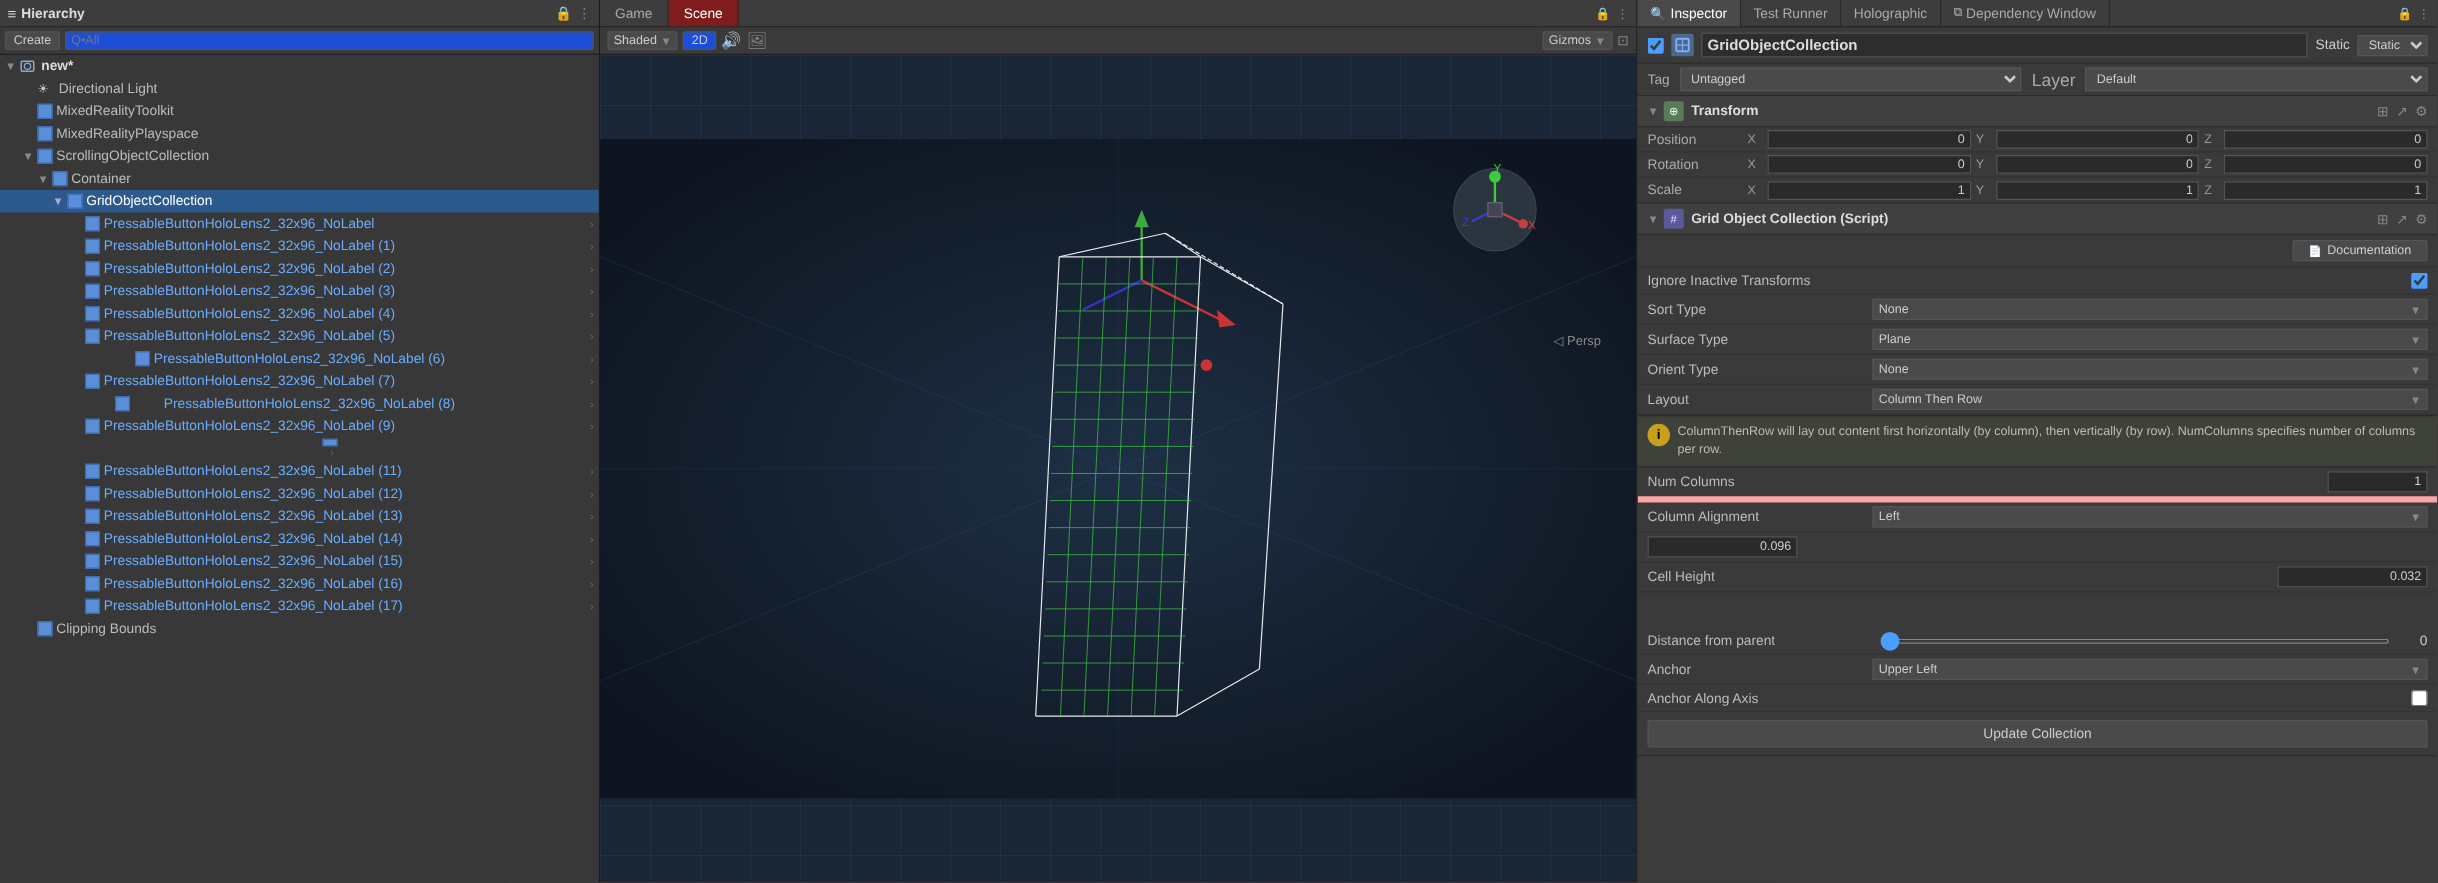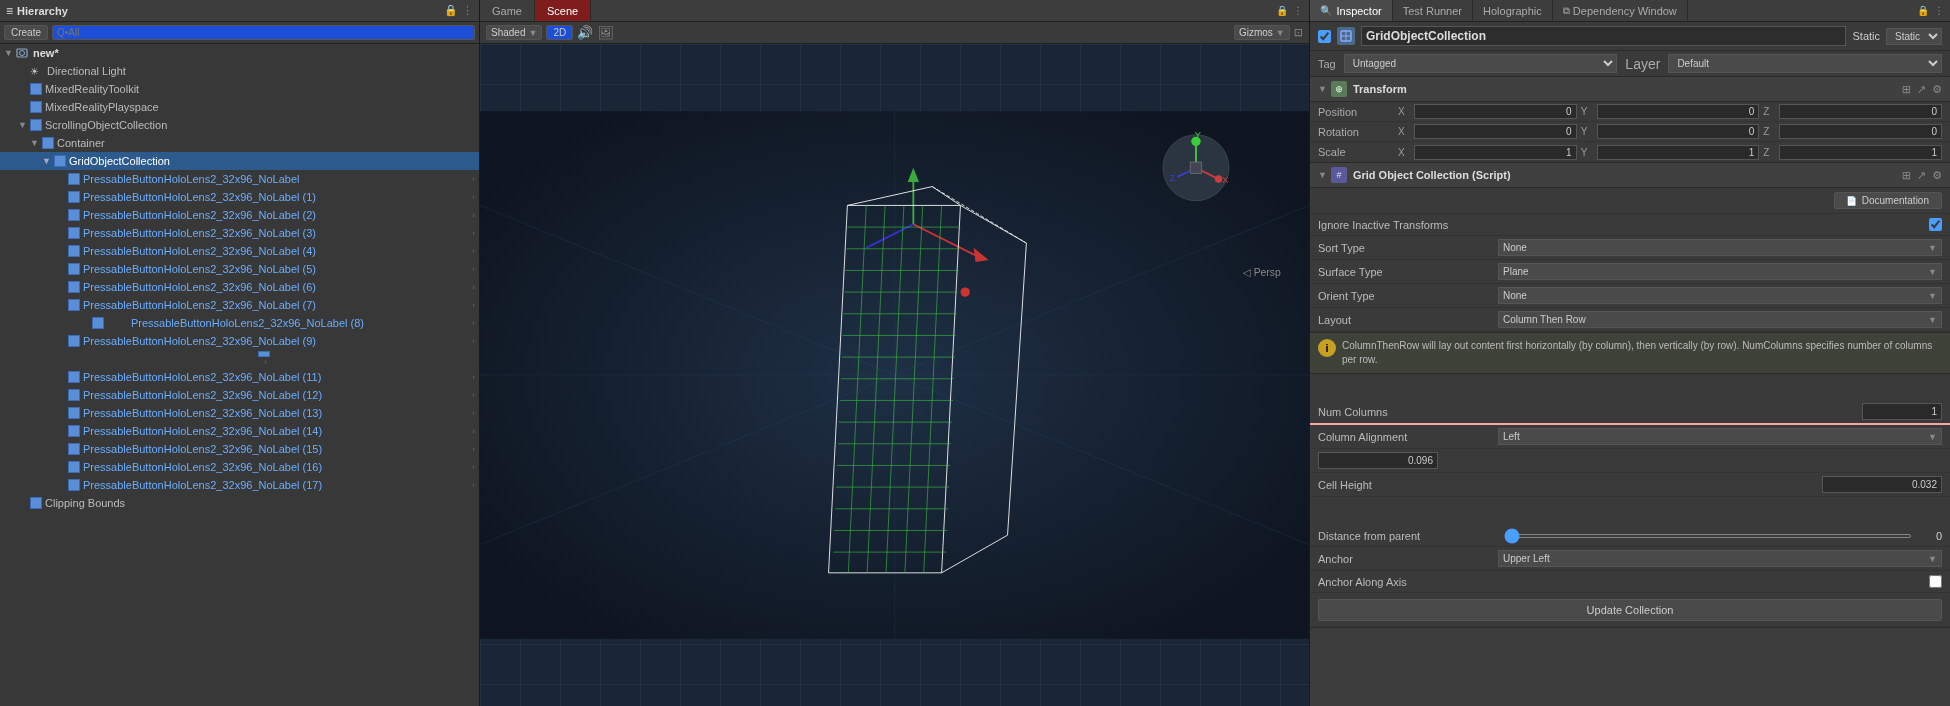--- a/index.html
+++ b/index.html
@@ -124,21 +124,21 @@
       <span style="width:12px; height:12px; background:#5a8fd8; border:1px solid #3a6ab8; margin-right:3px; display:inline-block;"></span>
       <span style="color:#6aadff; font-size:11px; flex:1; overflow:hidden; text-overflow:ellipsis;">PressableButtonHoloLens2_32x96_NoLabel (4)</span>
       <span style="color:#666; font-size:9px;">›</span>
     </div>
             <div style="display: flex; align-items: center; padding: 1px 4px 1px 56px; height: 18px; cursor: pointer; white-space: nowrap;">
       <span style="width:12px;"></span>
       <span style="width:12px; height:12px; background:#5a8fd8; border:1px solid #3a6ab8; margin-right:3px; display:inline-block;"></span>
       <span style="color:#6aadff; font-size:11px; flex:1; overflow:hidden; text-overflow:ellipsis;">PressableButtonHoloLens2_32x96_NoLabel (5)</span>
       <span style="color:#666; font-size:9px;">›</span>
     </div>
-            <div style="display: flex; align-items: center; padding: 1px 4px 1px 56px; height: 18px; cursor: pointer; white-space: nowrap;">
+            <div style="display: flex; align-items: center; padding: 1px 4px 1px 56px; height: 18px; cursor: pointer; white-space: nowrap; margin-left: 40px;">
       <span style="width:12px;"></span>
       <span style="width:12px; height:12px; background:#5a8fd8; border:1px solid #3a6ab8; margin-right:3px; display:inline-block;"></span>
       <span style="color:#6aadff; font-size:11px; flex:1; overflow:hidden; text-overflow:ellipsis;">PressableButtonHoloLens2_32x96_NoLabel (6)</span>
       <span style="color:#666; font-size:9px;">›</span>
     </div>
             <div style="display: flex; align-items: center; padding: 1px 4px 1px 56px; height: 18px; cursor: pointer; white-space: nowrap;">
       <span style="width:12px;"></span>
       <span style="width:12px; height:12px; background:#5a8fd8; border:1px solid #3a6ab8; margin-right:3px; display:inline-block;"></span>
       <span style="color:#6aadff; font-size:11px; flex:1; overflow:hidden; text-overflow:ellipsis;">PressableButtonHoloLens2_32x96_NoLabel (7)</span>
       <span style="color:#666; font-size:9px;">›</span>
@@ -535,21 +535,21 @@
                 <span>Column Then Row</span>
                 <span style="color:#888; font-size:9px;">▼</span>
               </div>
             </div>
 
             <div style="display:flex; align-items:flex-start; gap:6px; padding:6px 8px; background:#3e4238; border-bottom:1px solid #2a2a2a; border-top:1px solid #2a2a2a;">
               <div style="width:18px; height:18px; background:#c8a020; border-radius:50%; display:flex; align-items:center; justify-content:center; font-size:11px; font-weight:bold; color:#000; flex-shrink:0;">i</div>
               <span style="font-size:10px; color:#bbb; line-height:1.4;">ColumnThenRow will lay out content first horizontally (by column), then vertically (by row). NumColumns specifies number of columns per row.</span>
             </div>
 
-            <div style="display:flex; align-items:center; padding:3px 8px; border-bottom:2px solid #fca5a5; min-height:22px;margin-top:26px;">
+            <div style="display:flex; align-items:center; padding:3px 8px; border-bottom:5px solid #fca5a5; min-height:22px;">
               <span style="flex:1; color:#bbb; font-size:11px;">Num Columns</span>
               <input style="width: 80px; background: rgb(42, 42, 42); border: 1px solid rgb(85, 85, 85); color: rgb(204, 204, 204); padding: 2px 4px; font-size: 10px; text-align: right;" value="1">
             </div>
 
             <div style="display:flex; align-items:center; padding:3px 8px; border-bottom:1px solid #333; min-height:22px;">
               <span style="width:180px; color:#bbb; font-size:11px; flex-shrink:0;">Column Alignment</span>
               <div style="flex:1; background:#4a4a4a; border:1px solid #555; color:#ccc; padding:2px 4px; font-size:10px; cursor:pointer; display:flex; align-items:center; justify-content:space-between;">
                 <span>Left</span>
                 <span style="color:#888; font-size:9px;">▼</span>
               </div>

